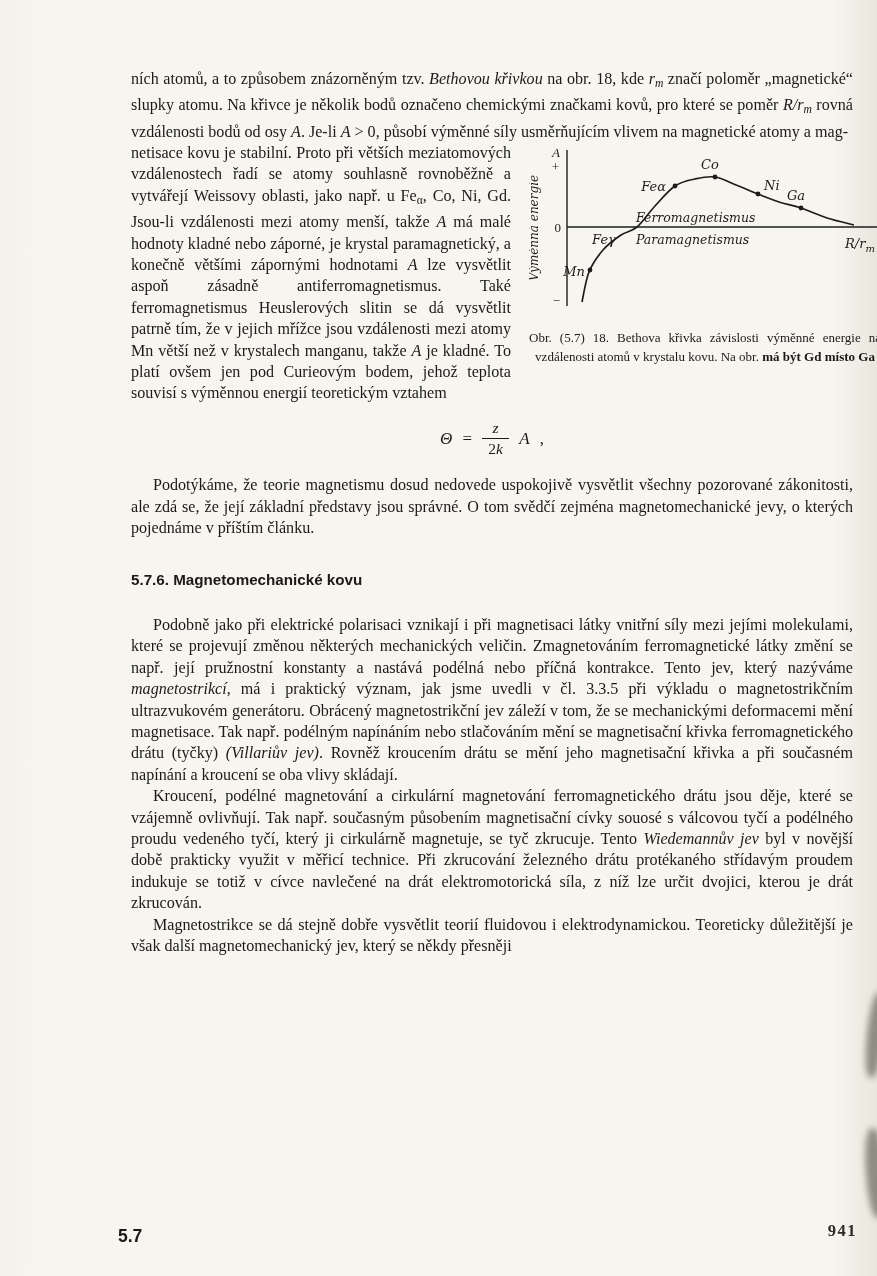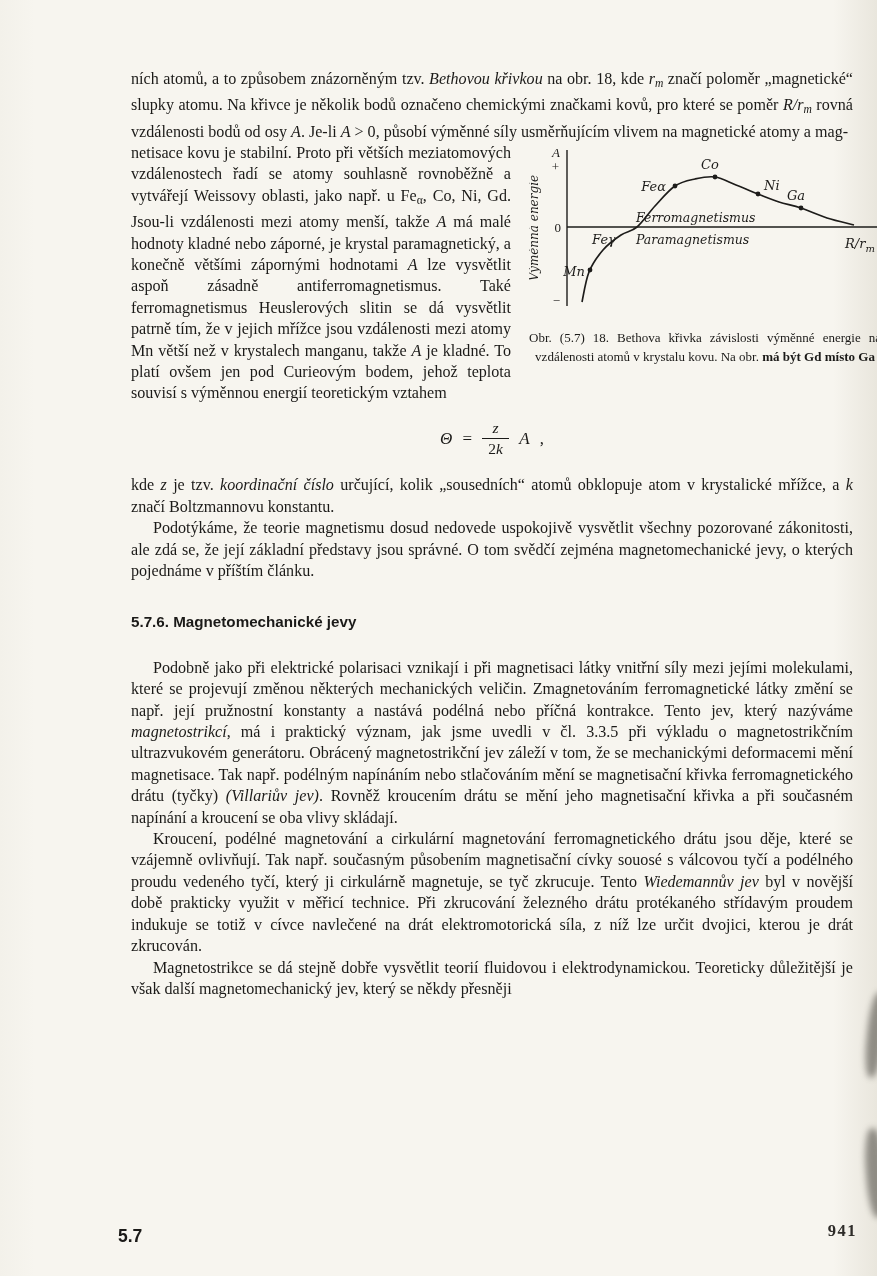--- a/index.html
+++ b/index.html
@@ -113,24 +113,23 @@
     <p class="para"><span>netisace kovu je stabilní. Proto při větších meziatomových vzdálenostech řadí se atomy souhlasně rovnoběžně a vytvářejí Weissovy oblasti, jako např. u Fe</span><span class="run-sub">α</span><span>, Co, Ni, Gd. Jsou-li vzdálenosti mezi atomy menší, takže </span><span class="run-i">A</span><span> má malé hodnoty kladné nebo záporné, je krystal paramagnetický, a konečně většími zápornými hodnotami </span><span class="run-i">A</span><span> lze vysvětlit aspoň zásadně antiferromagnetismus. Také ferromagnetismus Heuslerových slitin se dá vysvětlit patrně tím, že v jejich mřížce jsou vzdálenosti mezi atomy Mn větší než v krystalech manganu, takže </span><span class="run-i">A</span><span> je kladné. To platí ovšem jen pod Curieovým bodem, jehož teplota souvisí s výměnnou energií teoretickým vztahem</span></p>
 
     <div class="formula">
       <span class="it">Θ</span>
       <span>=</span>
       <span class="frac"><span class="num it">z</span><span class="den"><span>2</span><span class="run-i">k</span></span></span>
       <span class="it">A</span>
       <span>,</span>
     </div>
 
-    <p class="para"><span>kde </span><span class="run-i">z</span><span> je tzv. </span><span class="run-i">koordinační číslo</span><span> určující, kolik „sousedních“ atomů obklopuje atom v krystalické mřížce, a </span><span class="run-i">k</span><span> značí Boltzmannovu konstantu.</span></p>
     <p class="para indent"><span>Podotýkáme, že teorie magnetismu dosud nedovede uspokojivě vysvětlit všechny pozorované zákonitosti, ale zdá se, že její základní představy jsou správné. O tom svědčí zejména magnetomechanické jevy, o kterých pojednáme v příštím článku.</span></p>
 
-    <h2 class="heading">5.7.6. Magnetomechanické jevy</h2>
+    <h2 class="heading">5.7.6. Magnetomechanické kovu</h2>
 
     <p class="para indent"><span>Podobně jako při elektrické polarisaci vznikají i při magnetisaci látky vnitřní síly mezi jejími molekulami, které se projevují změnou některých mechanických veličin. Zmagnetováním ferromagnetické látky změní se např. její pružnostní konstanty a nastává podélná nebo příčná kontrakce. Tento jev, který nazýváme </span><span class="run-bi">magnetostrikcí</span><span>, má i praktický význam, jak jsme uvedli v čl. 3.3.5 při výkladu o magnetostrikčním ultrazvukovém generátoru. Obrácený magnetostrikční jev záleží v tom, že se mechanickými deformacemi mění magnetisace. Tak např. podélným napínáním nebo stlačováním mění se magnetisační křivka ferromagnetického drátu (tyčky) </span><span class="run-bi">(Villariův jev)</span><span>. Rovněž kroucením drátu se mění jeho magnetisační křivka a při současném napínání a kroucení se oba vlivy skládají.</span></p>
     <p class="para indent"><span>Kroucení, podélné magnetování a cirkulární magnetování ferromagnetického drátu jsou děje, které se vzájemně ovlivňují. Tak např. současným působením magnetisační cívky souosé s válcovou tyčí a podélného proudu vedeného tyčí, který ji cirkulárně magnetuje, se tyč zkrucuje. Tento </span><span class="run-bi">Wiedemannův jev</span><span> byl v novější době prakticky využit v měřicí technice. Při zkrucování železného drátu protékaného střídavým proudem indukuje se totiž v cívce navlečené na drát elektromotorická síla, z níž lze určit dvojici, kterou je drát zkrucován.</span></p>
     <p class="para indent"><span>Magnetostrikce se dá stejně dobře vysvětlit teorií fluidovou i elektrodynamickou. Teoreticky důležitější je však další magnetomechanický jev, který se někdy přesněji</span></p>
   </div>
 
   <span class="footer-left">5.7</span>
   <span class="footer-right">941</span>
 
   <div class="smudge s1"></div>

